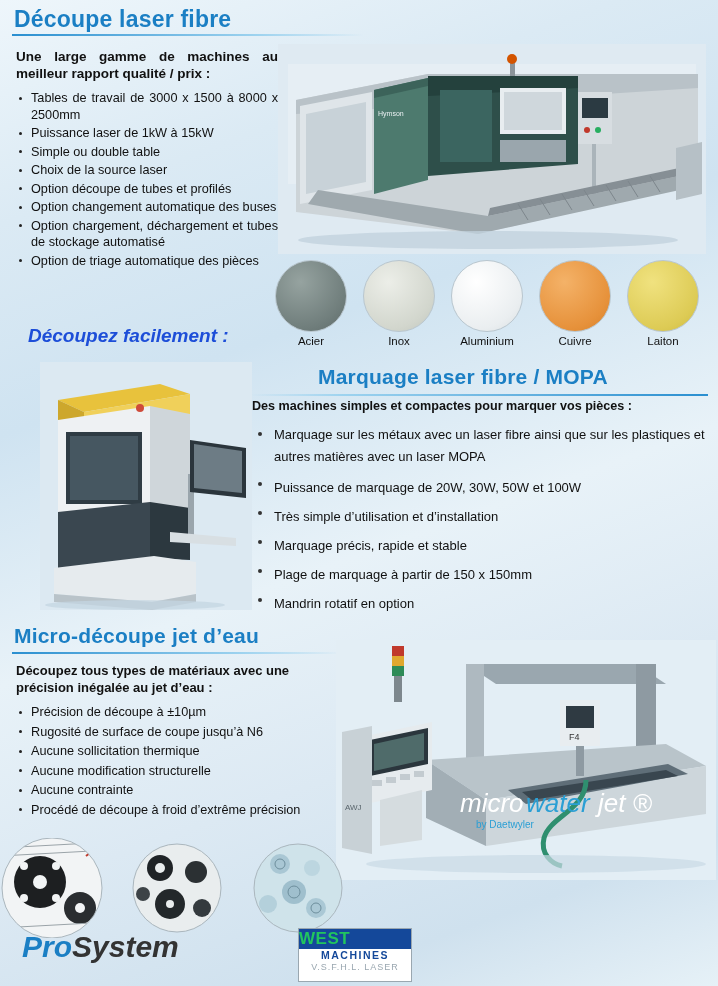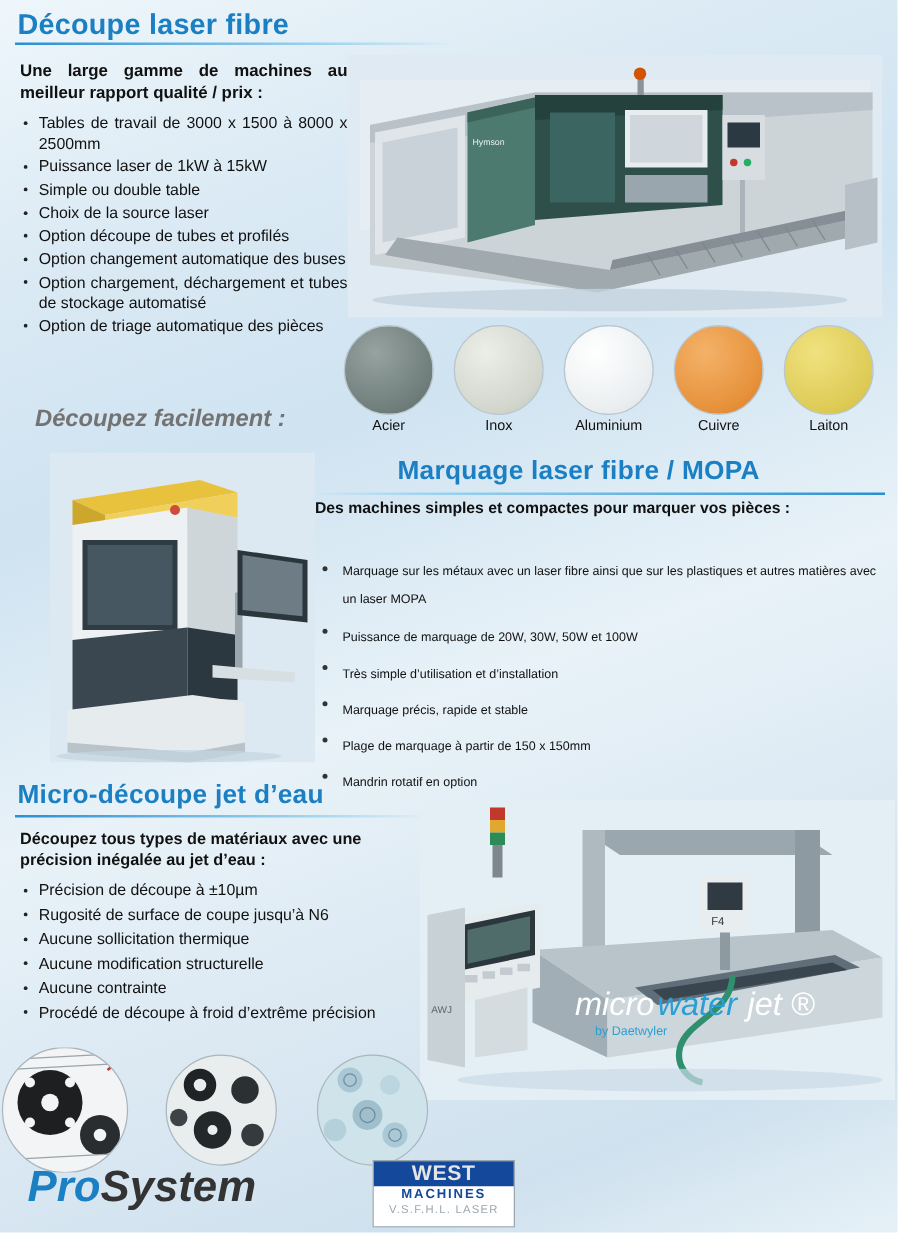--- a/index.html
+++ b/index.html
@@ -34,51 +34,51 @@
   
   #laser-photo{position:absolute;left:278px;top:44px;width:428px;height:210px;}
 
   
   .discs{position:absolute;left:272px;top:252px;width:440px;height:96px;}
   .disc-wrap{position:absolute;width:78px;text-align:center;}
   .disc{width:70px;height:70px;border-radius:50%;margin:0 auto;border:1px solid #b9c6ce;}
   .disc-label{font-size:11.5px;margin-top:3px;color:#111;}
 
   
-  #s1-sub{position:absolute;left:28px;top:325px;font-size:19px;color:#737373;font-weight:bold;font-style:italic;}
+  #s1-sub{position:absolute;left:28px;top:325px;font-size:19px;color:#1d4ed8;font-weight:bold;font-style:italic;}
 
   
   #s2-title{position:absolute;left:318px;top:365px;font-size:21px;}
   #s2-rule{position:absolute;left:250px;top:394px;width:458px;}
   #s2-intro{position:absolute;left:252px;top:398px;width:452px;font-size:12.6px;font-weight:bold;line-height:17px;}
-  #s2-list{position:absolute;left:252px;top:447px;width:456px;font-size:10px;line-height:27px;}
+  #s2-list{position:absolute;left:252px;top:424px;width:456px;font-size:13px;line-height:27px;}
   #s2-list li{padding-left:22px;}
   #s2-list li:before{left:6px;top:.62em;width:4px;height:4px;background:#333;}
 
   
   #mark-photo{position:absolute;left:40px;top:362px;width:212px;height:248px;}
 
   
   #s3-title{position:absolute;left:14px;top:624px;font-size:21px;}
   #s3-rule{position:absolute;left:12px;top:652px;width:330px;}
   #s3-intro{position:absolute;left:16px;top:662px;width:318px;font-size:13px;line-height:17px;font-weight:bold;}
   #s3-list{position:absolute;left:16px;top:704px;width:340px;font-size:12.7px;line-height:17.5px;}
 
   
   #wj-photo{position:absolute;left:336px;top:640px;width:380px;height:240px;}
 
   
   .samples{position:absolute;left:0;top:838px;width:360px;height:100px;}
 
   
-  #footer-brand{position:absolute;left:22px;top:930px;font-size:35px;font-weight:bold;font-style:italic;}
+  #footer-brand{position:absolute;left:22px;top:930px;font-size:30px;font-weight:bold;font-style:italic;}
   #brand-1{color:#1b7fc4;}
   #brand-2{color:#333;}
   #west-logo{position:absolute;left:298px;top:928px;width:112px;height:52px;background:#fff;border:1px solid #9aa7b0;}
-  #west-top{background:#14489a;color:#e5e5e5;font-weight:bold;font-size:17px;text-align:center;line-height:20px;letter-spacing:.5px;}
+  #west-top{background:#14489a;color:#22c55e;font-weight:bold;font-size:17px;line-height:20px;letter-spacing:.5px;}
   #west-mid{color:#14489a;font-weight:bold;font-size:10.5px;text-align:center;letter-spacing:1.5px;line-height:13px;}
   #west-bot{color:#9aa7b0;font-size:9px;text-align:center;letter-spacing:1px;}
 </style>
 </head>
 <body>
 
 <div class="page">
 
   <div id="s1-title" class="sect-title">Découpe laser fibre</div>
   <div id="s1-rule" class="rule"></div>

